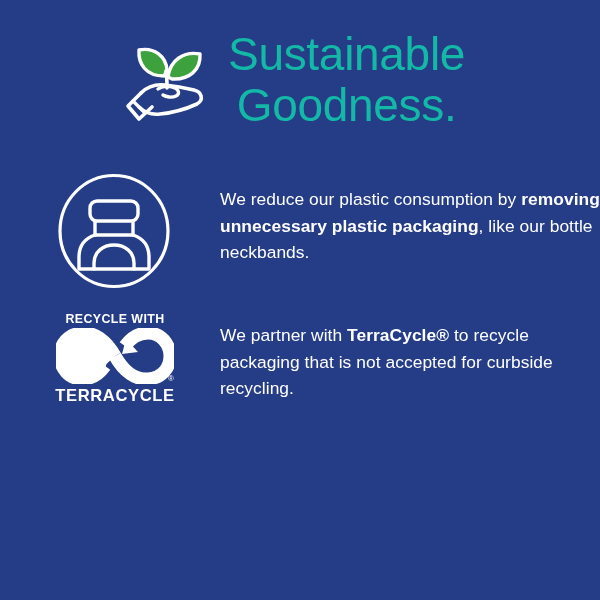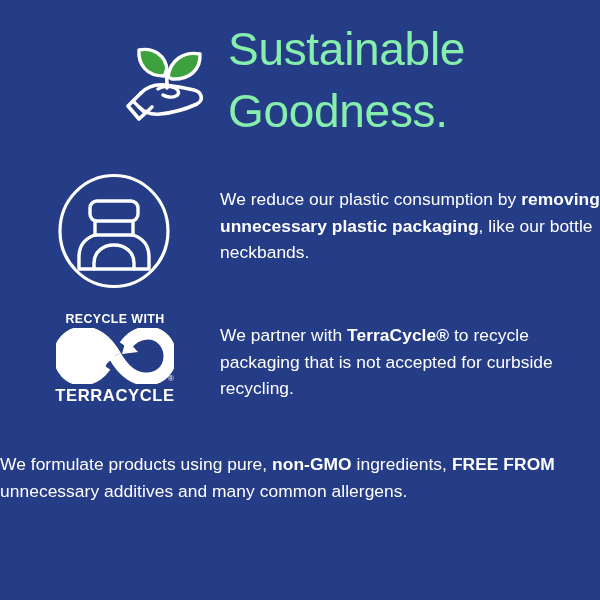--- a/index.html
+++ b/index.html
@@ -35,27 +35,28 @@
     padding-left: 118px;
     box-sizing: border-box;
   }
   .header-icon {
     width: 104px;
     height: 104px;
     flex: 0 0 104px;
     margin-right: 6px;
   }
   .header-title {
-    color: #86efac;
+    color: #14b8a6;
     font-size: 46px;
-    line-height: 62px;
+    line-height: 51px;
     font-weight: 400;
     letter-spacing: -0.3px;
     white-space: pre-line;
     padding-bottom: 4px;
+    text-align: center;
   }
 
   
   .row {
     position: absolute;
     left: 0;
     width: 600px;
     display: flex;
     flex-direction: row;
     align-items: flex-start;
@@ -201,16 +202,15 @@
           <path d="M39 62 C27 66 23 74 23 84 L23 96 L93 96 L93 84 C93 74 89 66 77 62" fill="none" stroke="#FFFFFF" stroke-width="3.4" stroke-linejoin="round" stroke-linecap="round"></path>
 
           <path d="M38 96 L38 90 C38 79 47 72 58 72 C69 72 78 79 78 90 L78 96" fill="none" stroke="#FFFFFF" stroke-width="3.4" stroke-linejoin="round" stroke-linecap="round"></path>
         </svg>
       </span>
     </div>
     <div class="row-text"><span>We reduce our plastic consumption by </span><b>removing unnecessary plastic packaging</b><span>, like our bottle neckbands.</span></div>
   </div>
 
   <div class="row row-3">
-    <div class="row-text"><span>We formulate products using pure, </span><b>non-GMO</b><span> ingredients, </span><b>FREE FROM</b><span> unnecessary additives and many common allergens.</span></div>
   </div>
 
 </div>
 
 </body></html>

